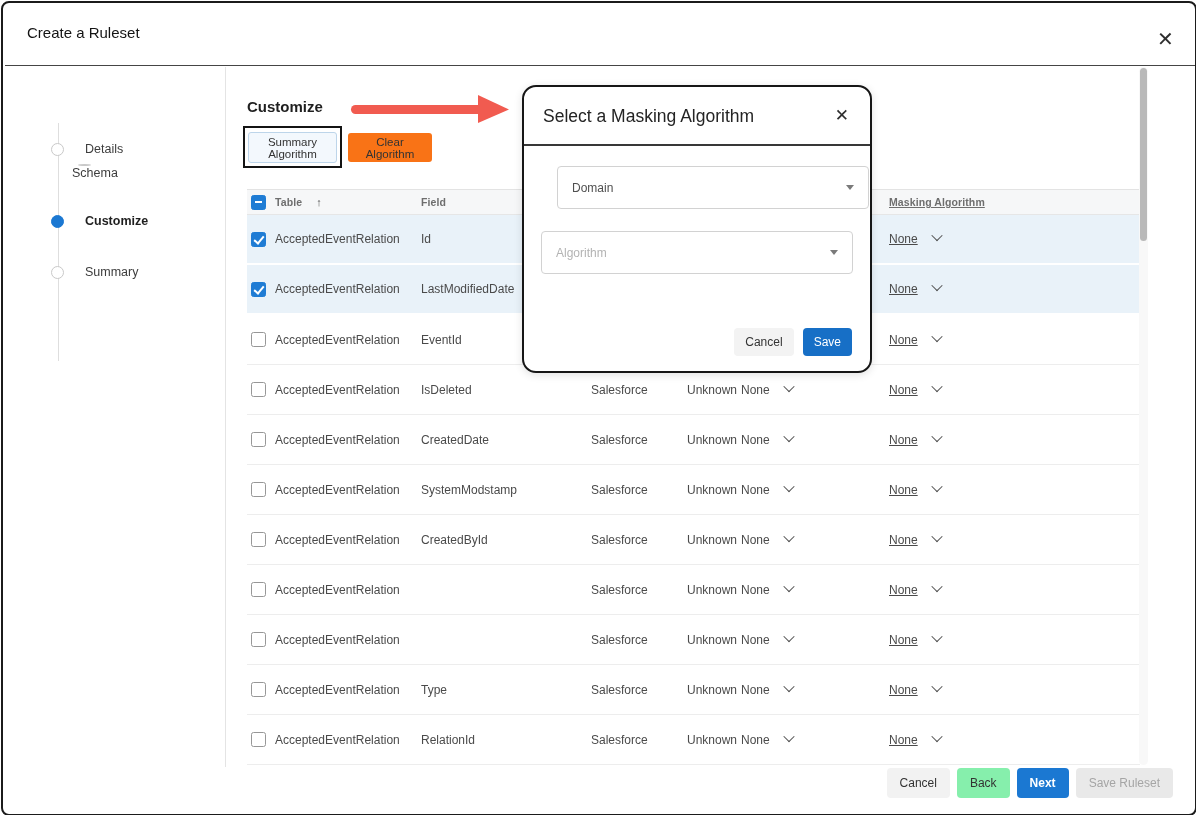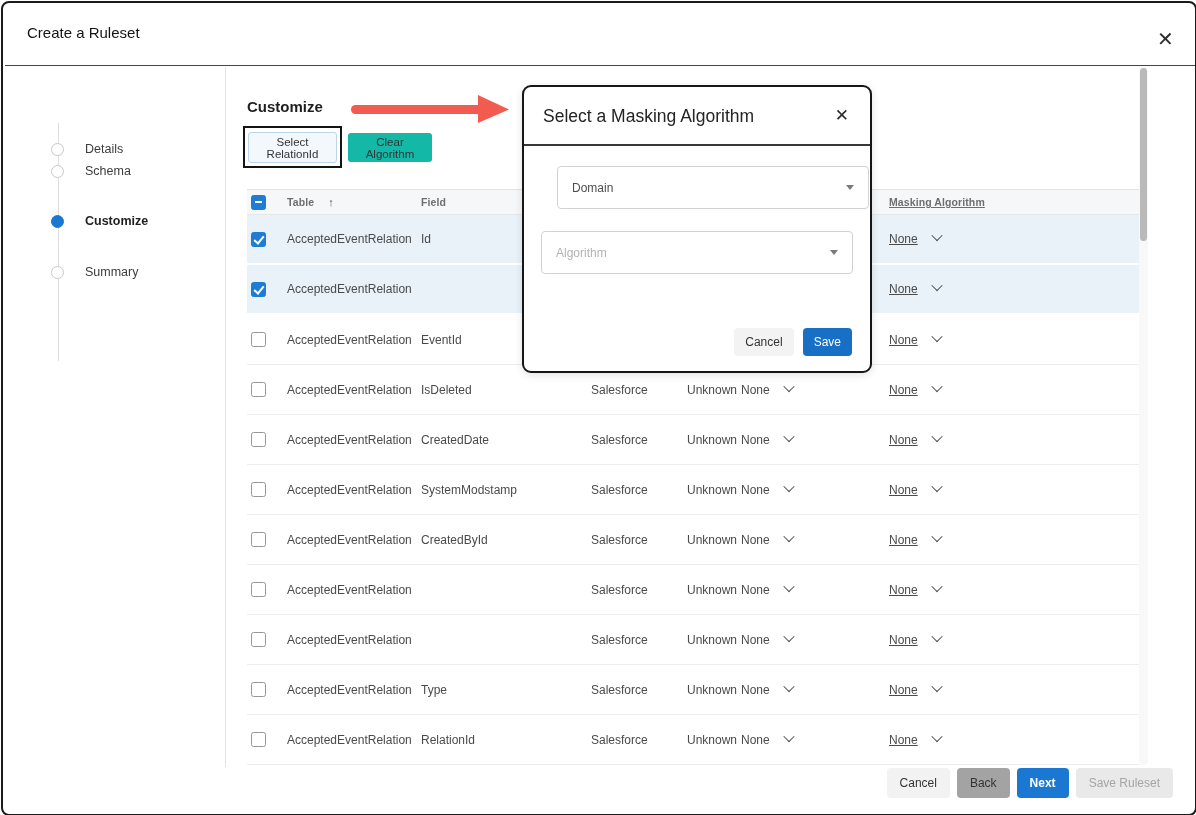--- a/index.html
+++ b/index.html
@@ -17,56 +17,56 @@
   .step{position:absolute;left:0;height:14px;display:flex;align-items:center;}
   .step .dot{width:13px;height:13px;border-radius:50%;background:#fff;border:1.5px solid #c9c9c9;box-sizing:border-box;z-index:1;}
   .step.active .dot{background:#1b78d2;border-color:#1b78d2;}
   .step .lbl{margin-left:21px;font-size:12.5px;color:#3d3d3d;white-space:nowrap;}
   .step.active .lbl{font-weight:bold;color:#1f1f1f;}
   
   .cust-heading{position:absolute;left:244px;top:95px;font-size:15px;font-weight:bold;color:#1f1f1f;}
   .annot-box{position:absolute;left:240px;top:123px;width:99px;height:42px;border:2.5px solid #141414;box-sizing:border-box;background:#fff;}
   .btn-select-algo{position:absolute;left:245px;top:129px;width:89px;height:31px;background:#f3f8fd;
     border:1px solid #bdd5ea;border-radius:3px;font-size:11.5px;color:#333;display:flex;align-items:center;justify-content:center;box-sizing:border-box;}
-  .btn-clear-algo{position:absolute;left:345px;top:130px;width:84px;height:29px;background:#14b8a6;
+  .btn-clear-algo{position:absolute;left:345px;top:130px;width:84px;height:29px;background:#f97316;
     border:none;border-radius:3px;font-size:11.5px;color:#333;display:flex;align-items:center;justify-content:center;box-sizing:border-box;}
   .red-arrow{position:absolute;left:346px;top:92px;z-index:5;}
   
   .tbl{position:absolute;left:244px;top:186px;width:893px;}
   .tbl-head{position:relative;height:26px;background:#f6f7f8;border-top:1px solid #e3e3e3;border-bottom:1px solid #e6e6e6;box-sizing:border-box;}
   .tbl-head .hcell{position:absolute;top:0;height:100%;display:flex;align-items:center;font-size:10.5px;color:#6e6e6e;font-weight:bold;letter-spacing:.1px;}
   .tbl-row{position:relative;height:50px;border-bottom:1px solid #ededed;box-sizing:border-box;background:#fff;}
   .tbl-row.selected{background:#e9f2f9;border-bottom:2px solid #fff;}
   .cell{position:absolute;top:0;height:100%;display:flex;align-items:center;font-size:12px;color:#4a4a4a;white-space:nowrap;}
-  .c-check{left:4px;} .c-table{left:40px;gap:9px;} .c-field{left:174px;} .c-source{left:344px;}
+  .c-check{left:4px;} .c-table{left:28px;gap:9px;} .c-field{left:174px;} .c-source{left:344px;}
   .c-type{left:440px;} .c-domain{left:494px;} .c-masking{left:642px;text-decoration:underline;}
   .checkbox{width:15px;height:15px;border-radius:2.5px;box-sizing:border-box;position:relative;}
   .checkbox.unchecked{border:1.5px solid #979797;background:#fff;}
   .checkbox.checked{background:#1f7cd4;border:1.5px solid #1f7cd4;}
   .checkbox.checked::after{content:"";position:absolute;left:4px;top:1px;width:4px;height:8px;
     border-right:2px solid #fff;border-bottom:2px solid #fff;transform:rotate(40deg);}
   .checkbox.indeterminate{background:#1f7cd4;border:1.5px solid #1f7cd4;}
   .checkbox.indeterminate::after{content:"";position:absolute;left:2.5px;top:5.5px;width:7px;height:2px;background:#fff;}
   .chev{display:inline-block;width:7px;height:7px;border-right:1.5px solid #4f4f4f;border-bottom:1.5px solid #4f4f4f;
     transform:rotate(45deg) translate(-1px,-1px);margin-left:15px;margin-top:-4px;}
   .sort-arrow{margin-left:5px;font-size:11px;color:#555;font-weight:normal;}
   
   .sb-track{position:absolute;left:1136px;top:64px;width:9px;height:698px;background:#f8f8f8;border-radius:5px;}
   .sb-thumb{position:absolute;left:1137px;top:65px;width:7px;height:173px;background:#b9b9b9;border-radius:4px;}
   
   .footer{position:absolute;top:765px;right:22px;display:flex;gap:7px;align-items:center;}
   .f-btn{height:30px;border:none;border-radius:4px;padding:0 13px;font-size:12px;display:flex;align-items:center;justify-content:center;
     font-family:inherit;box-sizing:border-box;}
   .f-cancel{background:#f2f2f2;color:#333;}
-  .f-back{background:#a3a3a3;color:#333;}
+  .f-back{background:#86efac;color:#333;}
   .f-next{background:#1b78d2;color:#fff;font-weight:bold;}
   .f-save{background:#e9e9e9;color:#a5a5a5;}
   
   .modal{position:absolute;left:519px;top:82px;width:350px;height:288px;background:#fff;
-    border:2px solid #161616;border-radius:9px;box-sizing:border-box;z-index:10;box-shadow:0 2px 8px rgba(0,0,0,.12);}
+    border:2px solid #161616;border-radius:14px;box-sizing:border-box;z-index:10;box-shadow:0 2px 8px rgba(0,0,0,.12);}
   .m-title{position:absolute;left:19px;top:19px;font-size:17.5px;color:#242424;}
   .m-close{position:absolute;right:21px;top:20px;font-size:17px;color:#2e2e2e;line-height:1;}
   .m-divider{position:absolute;left:0;top:57px;width:100%;height:2px;background:#383838;}
   .m-select{position:absolute;left:17px;width:312px;height:43px;border:1px solid #d2d2d2;border-radius:4px;
     box-sizing:border-box;display:flex;align-items:center;padding:0 14px;justify-content:space-between;background:#fff;}
   .m-select.domain{top:79px;margin-left:16px;} .m-select.algorithm{top:144px;}
   .m-select .val{font-size:12px;color:#4f4f4f;}
   .m-select .placeholder{color:#b3b3b3;}
   .caret{width:0;height:0;border-left:4.5px solid transparent;border-right:4.5px solid transparent;border-top:5.5px solid #7a7a7a;}
   .m-actions{position:absolute;right:18px;bottom:15px;display:flex;gap:9px;}
@@ -83,37 +83,37 @@
   <div class="dlg-close">✕</div>
   <div class="hdr-divider"></div>
   <div class="side-divider"></div>
 
   <div class="stepper">
     <div class="step-line"></div>
     <div class="step" style="top:3px;margin-top:32px;">
       <span class="dot"></span>
       <span class="lbl">Details</span>
     </div>
-    <div class="step" style="top:57px;">
+    <div class="step" style="top:57px;flex-direction:column;">
       <span class="dot"></span>
       <span class="lbl">Schema</span>
     </div>
     <div class="step active" style="top:107px;">
       <span class="dot"></span>
       <span class="lbl">Customize</span>
     </div>
     <div class="step" style="top:158px;">
       <span class="dot"></span>
       <span class="lbl">Summary</span>
     </div>
   </div>
 
   <div class="cust-heading">Customize</div>
   <div class="annot-box"></div>
-  <button class="btn-select-algo">Select RelationId</button>
+  <button class="btn-select-algo">Summary Algorithm</button>
   <button class="btn-clear-algo">Clear Algorithm</button>
 
   <svg class="red-arrow" width="162" height="28" viewBox="0 0 162 28">
     <rect x="2" y="10" width="131" height="9" rx="4.5" fill="#f15b50"></rect>
     <polygon points="129,0 160,14.5 129,28" fill="#f15b50"></polygon>
   </svg>
 
   <div class="tbl">
     <div class="tbl-head">
       <div class="hcell c-check">
@@ -142,20 +142,21 @@
       <div class="cell c-masking">
         <span>None</span>
             <span class="chev"></span>
       </div>
     </div>
         <div class="tbl-row selected">
       <div class="cell c-check">
         <span class="checkbox checked"></span>
       </div>
       <div class="cell c-table">AcceptedEventRelation</div>
+      <div class="cell c-field">LastModifiedDate</div>
       <div class="cell c-source">Salesforce</div>
       <div class="cell c-type">Unknown</div>
       <div class="cell c-domain">
         <span>None</span>
             <span class="chev"></span>
       </div>
       <div class="cell c-masking">
         <span>None</span>
             <span class="chev"></span>
       </div>

